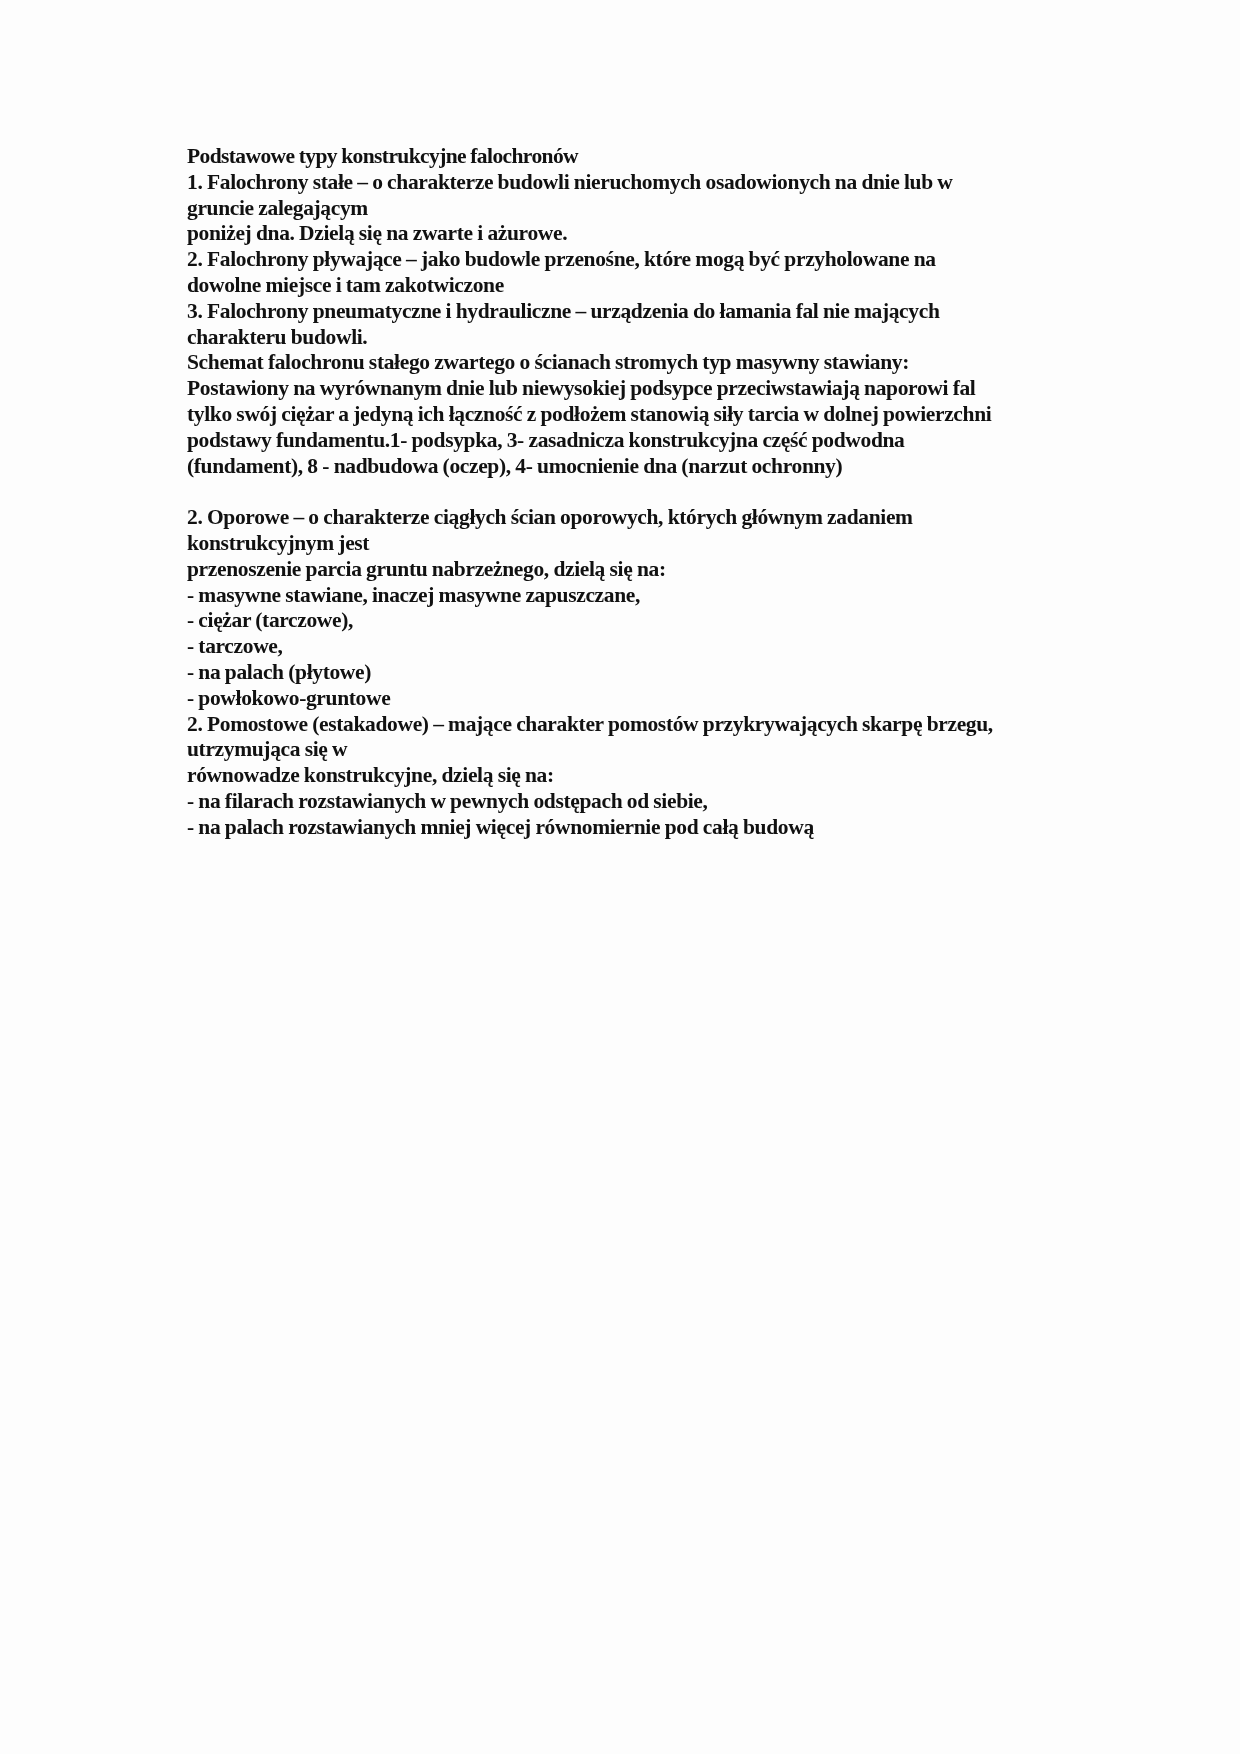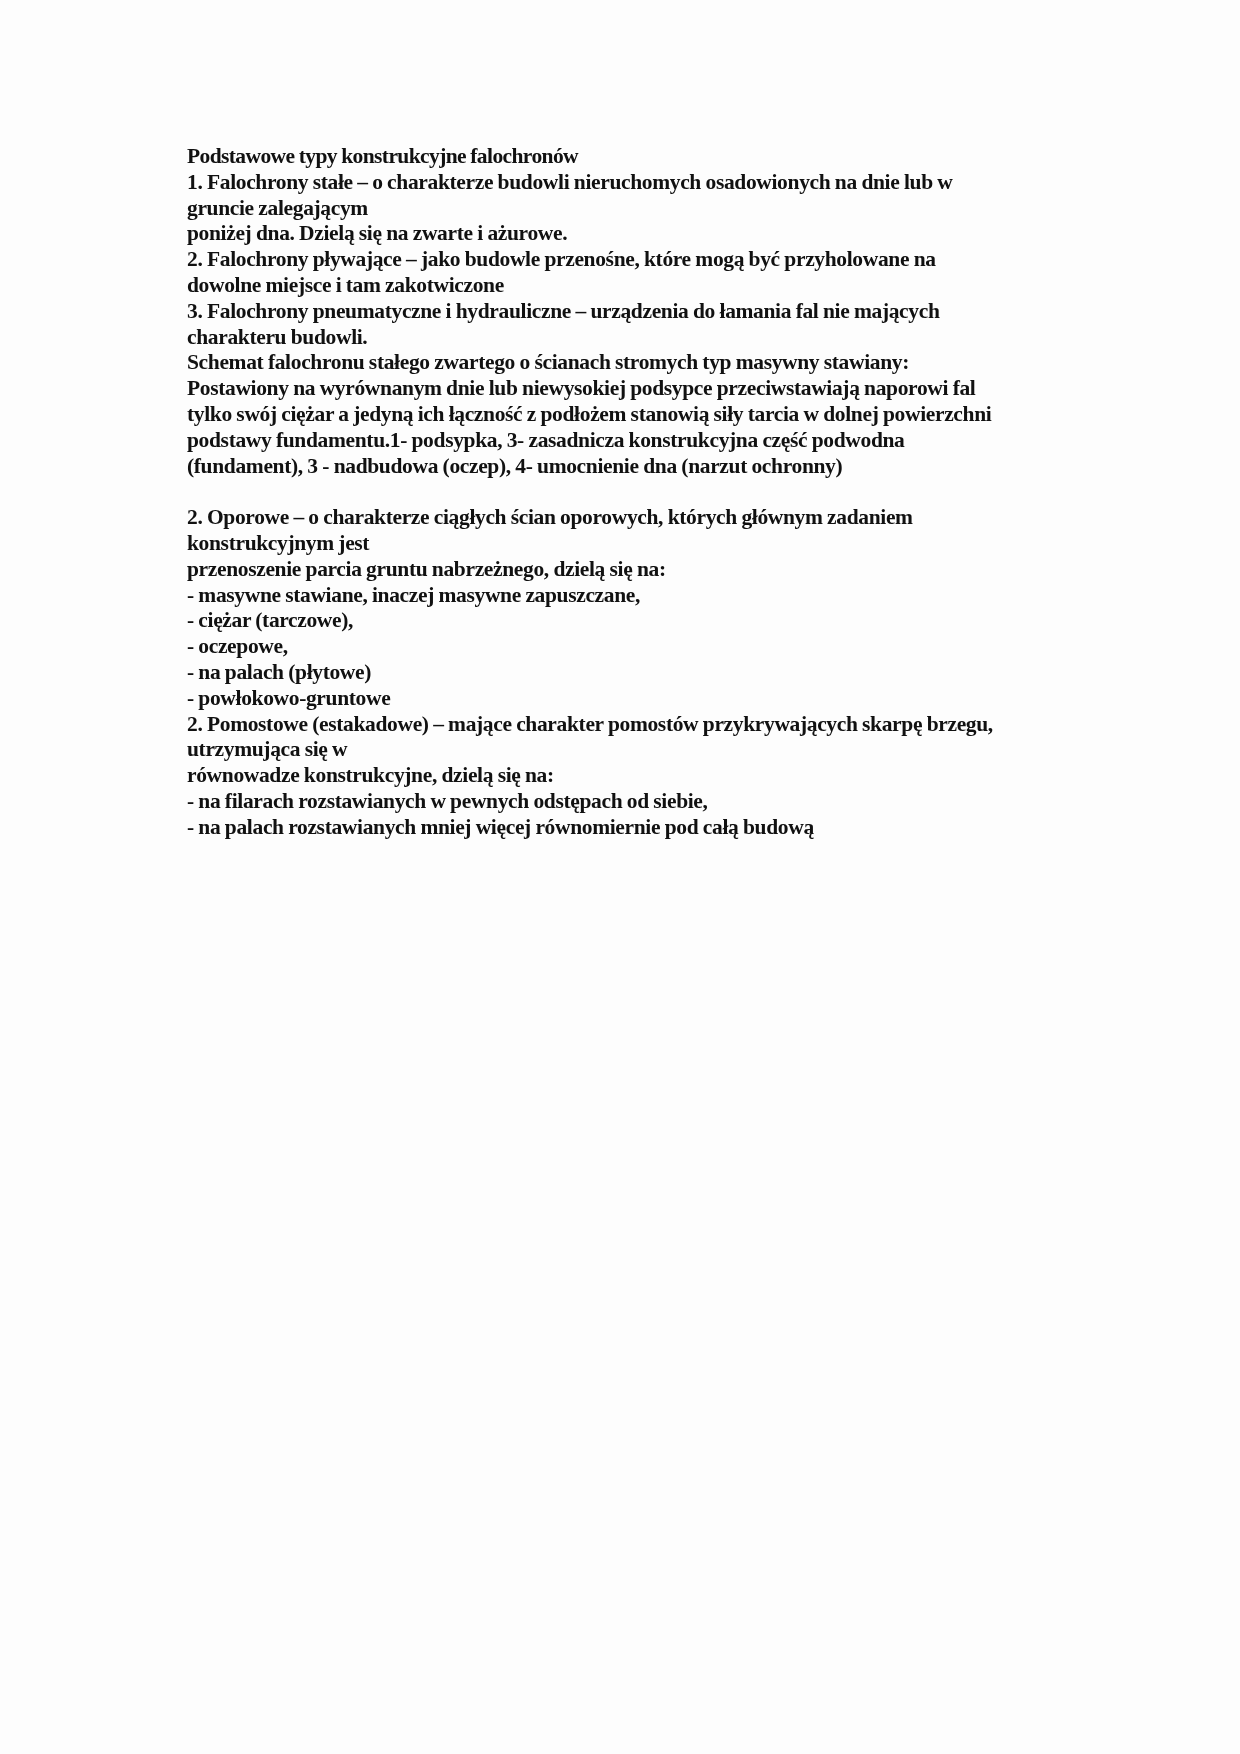--- a/index.html
+++ b/index.html
@@ -52,32 +52,32 @@
     <span class="line">gruncie zalegającym</span>
     <span class="line">poniżej dna. Dzielą się na zwarte i ażurowe.</span>
     <span class="line">2. Falochrony pływające – jako budowle przenośne, które mogą być przyholowane na</span>
     <span class="line">dowolne miejsce i tam zakotwiczone</span>
     <span class="line">3. Falochrony pneumatyczne i hydrauliczne – urządzenia do łamania fal nie mających</span>
     <span class="line">charakteru budowli.</span>
     <span class="line">Schemat falochronu stałego zwartego o ścianach stromych typ masywny stawiany:</span>
     <span class="line">Postawiony na wyrównanym dnie lub niewysokiej podsypce przeciwstawiają naporowi fal</span>
     <span class="line">tylko swój ciężar a jedyną ich łączność z podłożem stanowią siły tarcia w dolnej powierzchni</span>
     <span class="line">podstawy fundamentu.1- podsypka, 3- zasadnicza konstrukcyjna część podwodna</span>
-    <span class="line">(fundament), 3 - nadbudowa (oczep), 4- umocnienie dna (narzut ochronny)</span>
+    <span class="line">(fundament), 8 - nadbudowa (oczep), 4- umocnienie dna (narzut ochronny)</span>
   </div>
 
   <span class="spacer"></span>
 
   <div>
     <span class="line">2. Oporowe – o charakterze ciągłych ścian oporowych, których głównym zadaniem</span>
     <span class="line">konstrukcyjnym jest</span>
     <span class="line">przenoszenie parcia gruntu nabrzeżnego, dzielą się na:</span>
     <span class="line">- masywne stawiane, inaczej masywne zapuszczane,</span>
     <span class="line">- ciężar (tarczowe),</span>
-    <span class="line">- oczepowe,</span>
+    <span class="line">- tarczowe,</span>
     <span class="line">- na palach (płytowe)</span>
     <span class="line">- powłokowo-gruntowe</span>
     <span class="line">2. Pomostowe (estakadowe) – mające charakter pomostów przykrywających skarpę brzegu,</span>
     <span class="line">utrzymująca się w</span>
     <span class="line">równowadze konstrukcyjne, dzielą się na:</span>
     <span class="line">- na filarach rozstawianych w pewnych odstępach od siebie,</span>
     <span class="line">- na palach rozstawianych mniej więcej równomiernie pod całą budową</span>
   </div>
 
 </div>

